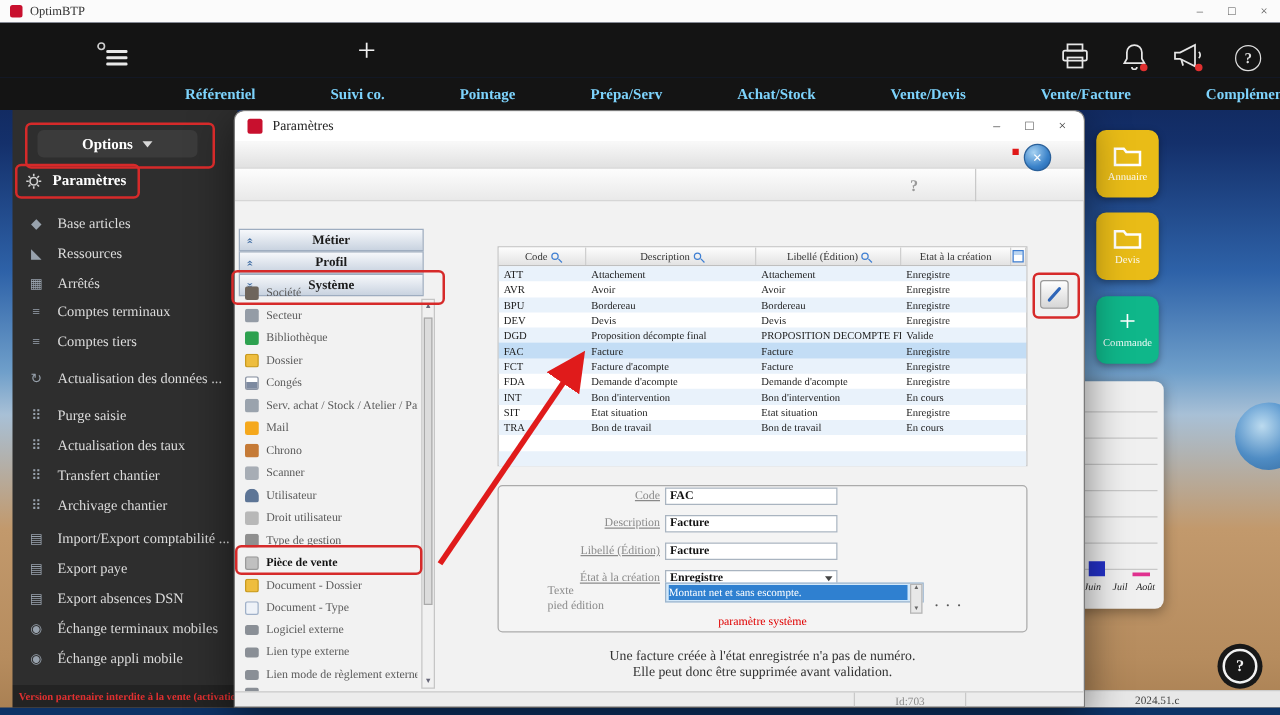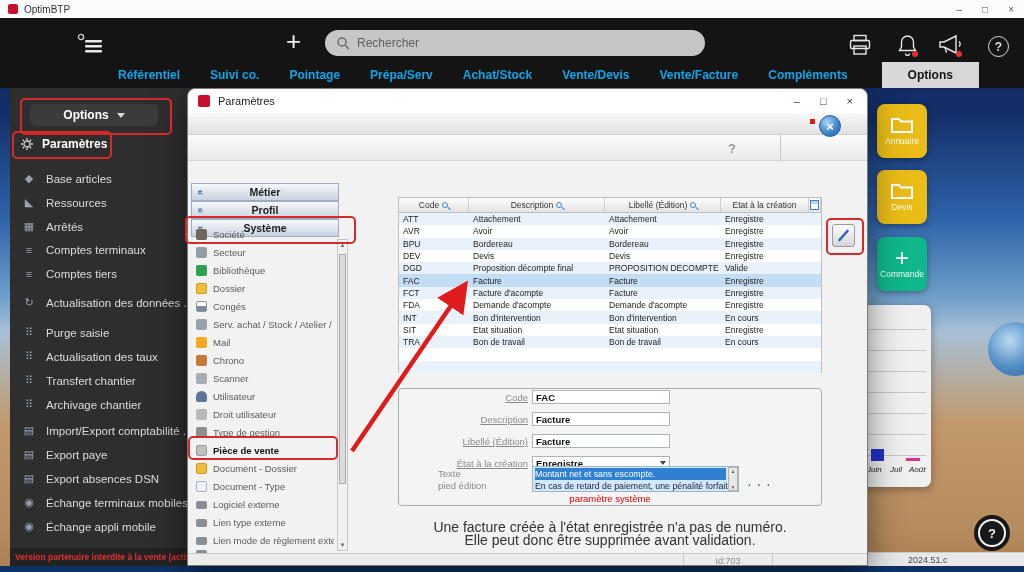--- a/index.html
+++ b/index.html
@@ -1,28 +1,28 @@
 <!DOCTYPE html>
 <html><head>
 <meta charset="utf-8">
 <style>
   html,body{margin:0;padding:0;background:#222;}
   #canvas{position:relative;width:1024px;height:572px;overflow:hidden;
-    font-family:Liberation Sans, sans-serif;
+    font-family:Liberation Serif, serif;
     background:linear-gradient(180deg,#0b1b45 0%,#14306b 20%,#2e62a8 38%,#6f9fca 52%,#a8c0d6 58%,#c2996c 74%,#b68c5e 92%,#a87f52 100%);}
   .abs{position:absolute;}
   
   .titlebar{left:0;top:0;width:100%;height:18px;background:#fbfbfb;display:flex;align-items:center;z-index:8;}
   .app-ico{width:10px;height:10px;background:#c8102e;border-radius:2px;margin:0 6px 0 8px;}
   .titlebar .t{font-size:10px;color:#333;}
   .win-ctl{position:absolute;right:10px;top:0;height:18px;display:flex;gap:20px;align-items:center;color:#555;font-size:10px;}
   
   .header{left:0;top:18px;width:100%;height:44px;background:#141414;z-index:7;}
   .menubar{left:0;top:62px;width:100%;height:26px;background:#141414;display:flex;align-items:center;gap:30px;padding-left:118px;box-sizing:border-box;z-index:7;}
-  .menu-item{color:#0ea5e9;font-size:12px;font-weight:700;white-space:nowrap;}
+  .menu-item{color:#7dd3fc;font-size:12px;font-weight:700;white-space:nowrap;margin-left:30px;}
   .menu-active{background:#d8d8d8;color:#141414;height:26px;line-height:26px;padding:0 26px;font-weight:700;font-size:12px;margin-left:4px;}
   .logo{left:12px;top:22px;width:54px;height:54px;border-radius:10px;z-index:9;
     background:radial-gradient(circle at 50% 46%,#7a0f16 0 46%,#b01824 47%);
     display:flex;flex-direction:column;align-items:center;justify-content:center;}
   .logo .o{color:#e0353f;font-size:10px;font-style:italic;font-weight:700;margin-bottom:-2px;}
   .logo .b{color:#fff;font-size:14px;font-weight:700;letter-spacing:.5px;}
   .burger{left:76px;top:32px;z-index:8;}
   .plus{left:286px;top:26px;color:#f0f0f0;font-size:26px;font-weight:400;z-index:8;}
   .search{left:325px;top:30px;width:380px;height:26px;border-radius:13px;background:#c6c6c6;display:flex;align-items:center;gap:7px;padding-left:12px;box-sizing:border-box;z-index:8;}
   .search .ph{color:#5f5f5f;font-size:12px;}
@@ -92,27 +92,27 @@
   .tr{display:flex;height:12.3px;font-size:8.5px;color:#222;align-items:center;}
   .tr:nth-child(even){background:#e9f2fb;}
   .tr.sel{background:#c3ddf5;}
   .td{padding-left:4px;overflow:hidden;white-space:nowrap;}
   .pencil{position:absolute;left:644px;top:135px;width:23px;height:23px;background:linear-gradient(#fefefe,#d6d6d6);border:1px solid #9a9a9a;border-radius:3px;display:flex;align-items:center;justify-content:center;}
   .fbox{position:absolute;left:210px;top:299px;width:424px;height:118px;border:1px solid #ababab;border-radius:4px;background:#f4f4f4;}
   .flabel{position:absolute;width:128px;text-align:right;font-size:9.5px;color:#8a8a8a;text-decoration:underline;left:212px;}
   .flabel.nl{text-decoration:none;text-align:left;left:250px;}
   .finput{position:absolute;left:344px;width:138px;height:14px;background:#fff;border:1px solid #a9b4c0;font-size:9.5px;font-weight:700;color:#111;padding:0 3px;display:flex;align-items:center;}
   .fdrop .dc{margin-left:auto;width:0;height:0;border-left:3.5px solid transparent;border-right:3.5px solid transparent;border-top:4.5px solid #444;}
-  .ftext{position:absolute;left:344px;top:377px;width:207px;height:26px;background:#d2e8fa;border:1px solid #9db4cb;font-size:8.8px;line-height:12px;padding:1px 12px 1px 2px;overflow:hidden;white-space:nowrap;}
+  .ftext{position:absolute;left:344px;top:377px;width:207px;height:16px;background:#d2e8fa;border:1px solid #9db4cb;font-size:8.8px;line-height:12px;padding:1px 12px 1px 2px;overflow:hidden;white-space:nowrap;}
   .ftext .l1{background:#2f80d0;color:#fff;}
   .ftext .l2{color:#14233a;}
   .fscroll{position:absolute;left:540px;top:378px;width:10px;height:24px;background:#e8e8e8;border:1px solid #b5b5b5;font-size:5px;color:#666;display:flex;flex-direction:column;justify-content:space-between;align-items:center;}
   .dots{position:absolute;left:560px;top:388px;font-size:10px;font-weight:700;color:#555;letter-spacing:2px;}
   .sysnote{position:absolute;left:210px;top:404px;width:424px;text-align:center;color:#e00000;font-size:9.5px;}
-  .note{position:absolute;left:210px;width:424px;text-align:center;color:#333;font-size:14px;}
+  .note{position:absolute;left:210px;width:424px;text-align:center;color:#333;font-size:11px;}
   .dstatus{position:absolute;left:0;top:464px;width:100%;height:14px;background:#ececec;border-top:1px solid #c9c9c9;}
   .idcell{position:absolute;left:495px;top:0;width:90px;height:13px;border-left:1px solid #c9c9c9;border-right:1px solid #c9c9c9;font-size:9px;color:#8a8a8a;display:flex;align-items:center;justify-content:center;}
   
   .rbox{position:absolute;border:2px solid #d62a2a;border-radius:5px;z-index:10;pointer-events:none;}
   .arrow{left:0;top:0;width:1024px;height:572px;pointer-events:none;z-index:9;}
 </style>
 </head>
 <body>
 
 <div id="canvas">
@@ -133,27 +133,20 @@
   <div class="abs header"></div>
   <div class="abs burger">
     <svg width="28" height="24" viewBox="0 0 28 24">
       <circle cx="5" cy="5" r="2.6" fill="none" stroke="#cfcfcf" stroke-width="1.3"></circle>
       <rect x="9" y="8" width="17" height="2.4" rx="1" fill="#e8e8e8"></rect>
       <rect x="9" y="13" width="17" height="2.4" rx="1" fill="#e8e8e8"></rect>
       <rect x="9" y="18" width="17" height="2.4" rx="1" fill="#e8e8e8"></rect>
     </svg>
   </div>
   <div class="abs plus">+</div>
-  <div class="abs search">
-    <svg width="13" height="13" viewBox="0 0 13 13">
-      <circle cx="5" cy="5" r="4" fill="none" stroke="#6a6a6a" stroke-width="1.5"></circle>
-      <line x1="8.2" y1="8.2" x2="12" y2="12" stroke="#6a6a6a" stroke-width="1.5"></line>
-    </svg>
-    <span class="ph">Rechercher</span>
-  </div>
   <div class="abs hicon" style="left:848px">
     <svg width="24" height="22" viewBox="0 0 24 22" fill="none" stroke="#e6e6e6" stroke-width="1.4">
       <rect x="6" y="1.5" width="12" height="5"></rect>
         <rect x="2.5" y="6.5" width="19" height="8" rx="1.5"></rect>
         <rect x="6" y="12" width="12" height="8"></rect>
     </svg>
   </div>
   <div class="abs hicon" style="left:896px">
     <svg width="23" height="22" viewBox="0 0 23 22" fill="none" stroke="#e6e6e6" stroke-width="1.4">
       <path d="M11.5 2a6 6 0 0 0-6 6v5l-2 3.5h16l-2-3.5V8a6 6 0 0 0-6-6z"></path>

